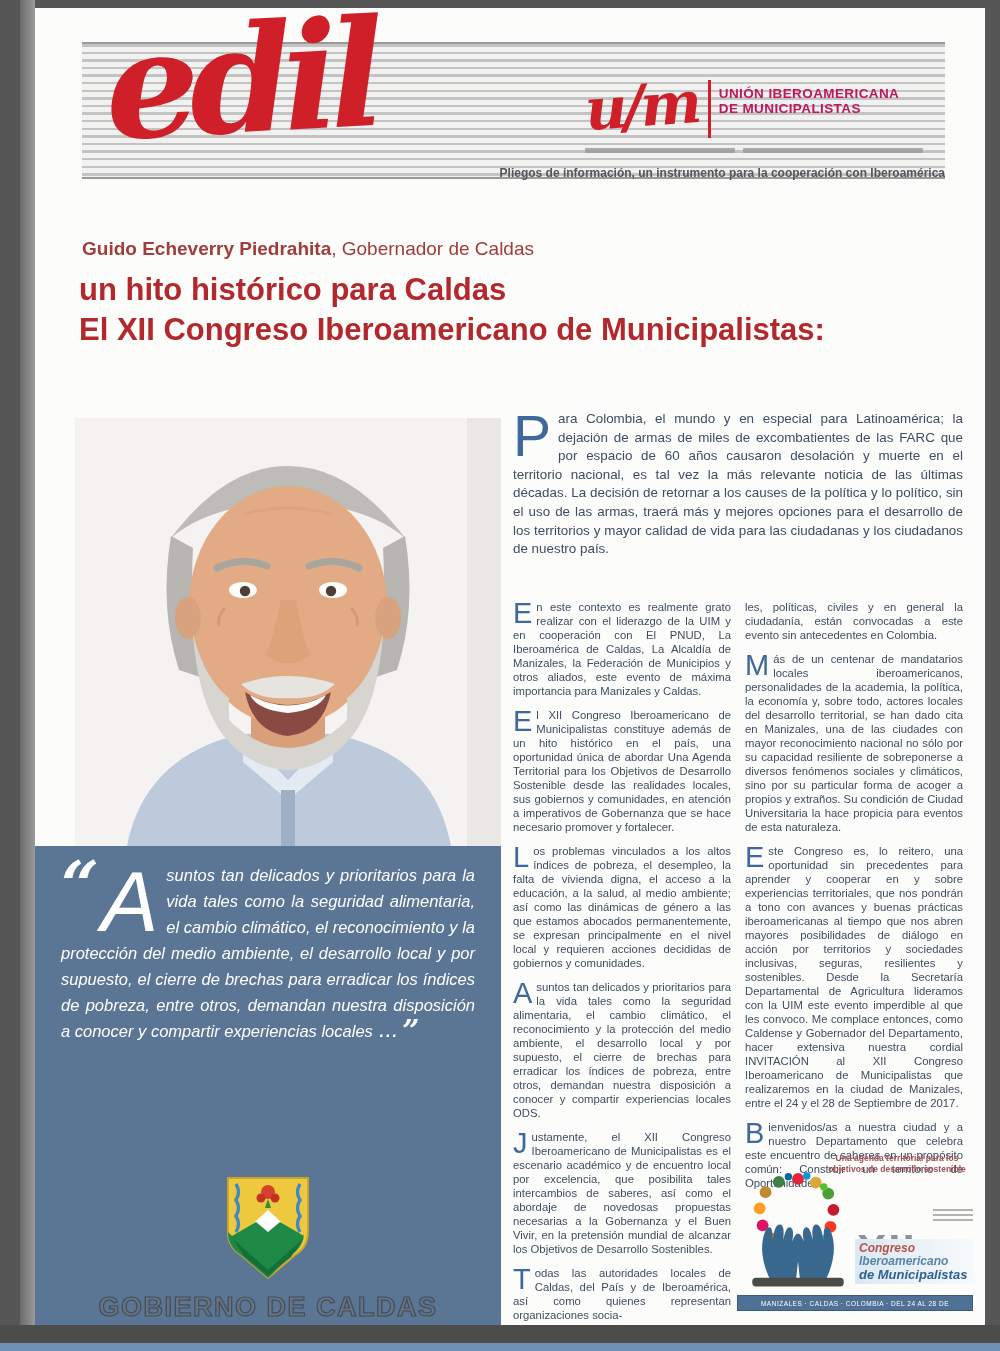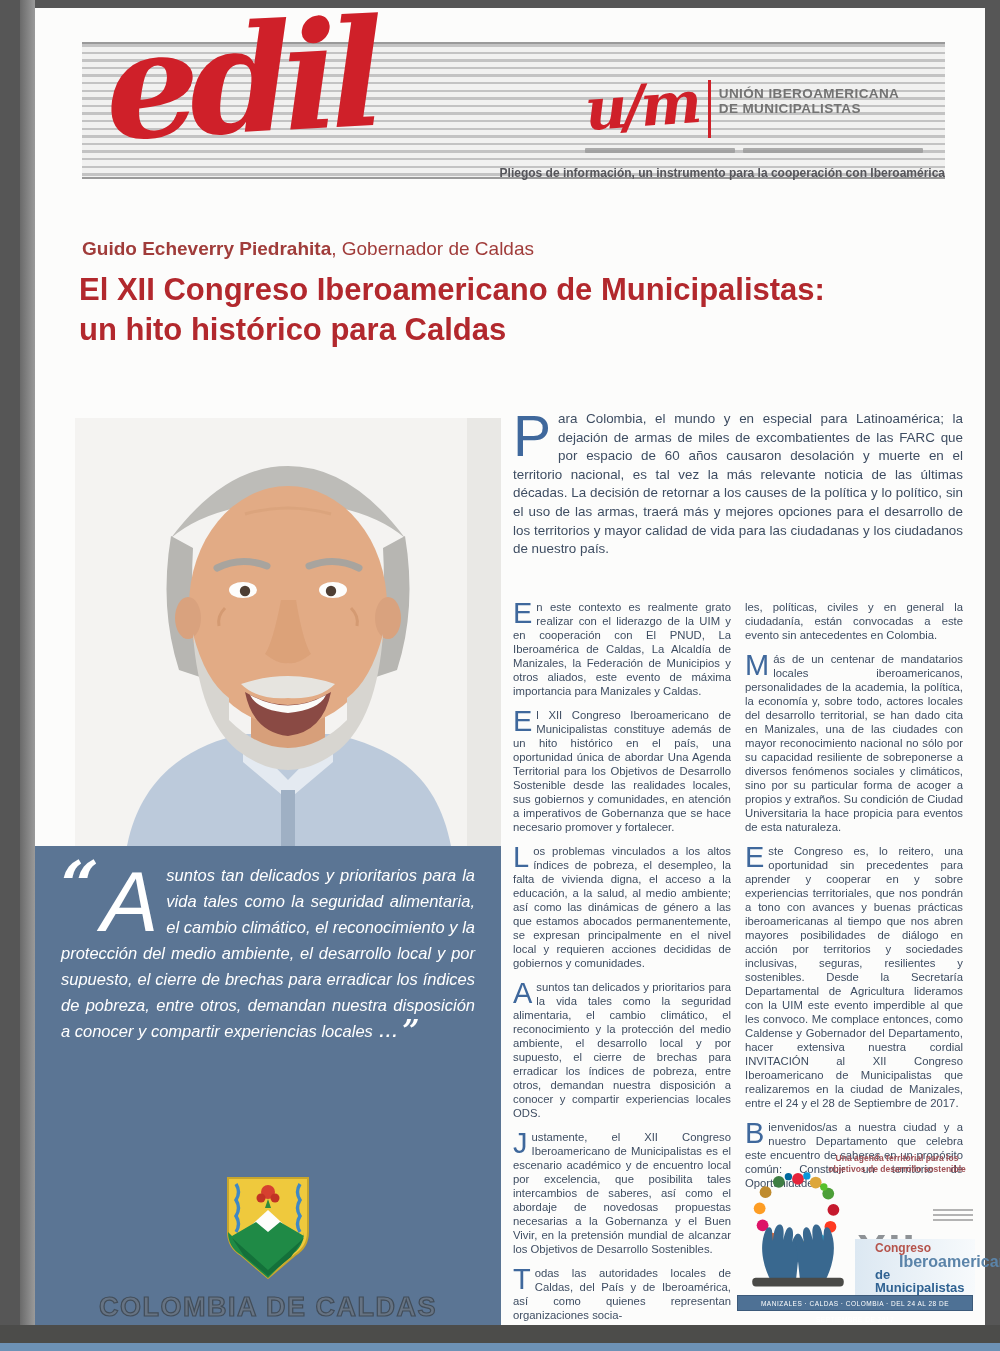--- a/index.html
+++ b/index.html
@@ -15,21 +15,21 @@
         background:repeating-linear-gradient(180deg,#c3c3c3 0 2.5px,#f1f1f0 2.5px 7.6px);
         border-top:2px solid #9a9a9a;border-bottom:2px solid #9a9a9a;}
   .edil{position:absolute;left:70px;top:-28px;font-family:"DejaVu Serif",serif;
         font-style:italic;font-weight:700;font-size:148px;line-height:200px;color:#cf2029;
         letter-spacing:-10px;transform:rotate(-3deg);z-index:3;}
   .uim{position:absolute;left:550px;top:72px;display:flex;align-items:flex-start;z-index:3;}
   .uim-script{font-family:"DejaVu Serif",serif;font-style:italic;font-weight:700;
         font-size:58px;line-height:52px;color:#cf2029;letter-spacing:-4px;transform:rotate(-4deg);}
   .uim-sep{width:3px;height:58px;background:#cf2029;margin:0 8px 0 10px;}
   .uim-names{padding-top:6px;}
-  .uim-names div{font-size:13.5px;font-weight:700;color:#737373;letter-spacing:.4px;line-height:15px;}
+  .uim-names div{font-size:13.5px;font-weight:700;color:#be185d;letter-spacing:.4px;line-height:15px;}
   .uim-sub{position:absolute;left:550px;top:140px;width:340px;display:flex;gap:8px;}
   .uim-sub span{display:block;height:5px;background:#9a9a9a;opacity:.8;border-radius:1px;}
   .tagline{position:absolute;left:260px;top:158px;width:650px;text-align:right;
         font-size:12px;font-weight:700;color:#55555a;z-index:3;}
 
   
   .author{position:absolute;left:47px;top:230px;font-size:19px;color:#a03c3a;}
   .author b{font-weight:700;}
   .title{position:absolute;left:44px;top:262px;width:900px;font-size:31px;font-weight:700;
         color:#b2282d;line-height:40px;}
@@ -70,24 +70,24 @@
 
   
   .congress{position:absolute;left:702px;top:1145px;width:238px;height:160px;}
   .congress-tag{position:absolute;right:2px;top:0;width:152px;font-size:8.5px;line-height:10.5px;
         text-align:center;color:#a05055;font-weight:700;}
   .congress-ring{position:absolute;left:2px;top:12px;}
   .congress-num{position:absolute;left:120px;top:40px;font-size:44px;font-weight:700;
         color:#8e9296;letter-spacing:2px;line-height:44px;margin-top:36px;}
   .congress-mini{position:absolute;left:196px;top:56px;width:40px;}
   .congress-mini span{display:block;height:2px;background:#b3b3b3;margin-bottom:3px;}
-  .congress-names{position:absolute;left:118px;top:86px;width:120px;padding:3px 20px;
-        background:linear-gradient(90deg,#dce8f2,#f7fafc);font-weight:700;line-height:13px;}
+  .congress-names{position:absolute;left:118px;top:86px;width:120px;padding:3px 4px;
+        background:linear-gradient(90deg,#dce8f2,#f7fafc);font-weight:700;line-height:13px;font-style:italic;}
   .cn1{color:#b5534b;font-size:12px;}
-  .cn2{color:#5b84a9;font-size:16px;margin-left:24px;}
+  .cn2{color:#5b84a9;font-size:12px;}
   .cn3{color:#2f6292;font-size:13px;}
   .congress-bar{position:absolute;left:0;top:142px;width:236px;height:16px;background:#4e7195;
         color:#ffffff;font-size:6.5px;letter-spacing:.5px;text-align:center;line-height:16px;
         border:1px solid #3c5a7a;}
 
   
   .strip-dark{position:absolute;left:0;top:1325px;width:1000px;height:18px;background:#4c4c4a;}
   .strip-blue{position:absolute;left:0;top:1343px;width:1000px;height:8px;background:#6d92b6;}
 </style>
 </head>
@@ -109,22 +109,22 @@
       </span>
     </div>
     <div class="uim-sub">
       <span style="width:150px"></span>
         <span style="width:180px"></span>
     </div>
     <div class="tagline">Pliegos de información, un instrumento para la cooperación con Iberoamérica</div>
 
     <div class="author"><b>Guido Echeverry Piedrahita</b><span>, Gobernador de Caldas</span></div>
     <div class="title">
+      <div>un hito histórico para Caldas</div>
       <div>El XII Congreso Iberoamericano de Municipalistas:</div>
-      <div>un hito histórico para Caldas</div>
     </div>
 
     <div class="photo">
       <svg width="426" height="428" viewBox="0 0 426 428">
         <rect width="426" height="428" fill="#f4f3f1"></rect>
         <rect x="392" width="34" height="428" fill="#e9e8e5"></rect>
         <path d="M52,428 C66,356 118,326 168,316 L258,316 C332,332 364,368 376,428 Z" fill="#bccadb"></path>
         <path d="M168,316 L213,362 L258,316 L258,344 L213,382 L168,344 Z" fill="#e4eaf1"></path>
         <path d="M206,372 h14 v56 h-14 z" fill="#9fb0c4"></path>
         <path d="M176,256 h74 v66 q-37,28 -74,0 z" fill="#d79f7a"></path>
@@ -182,21 +182,21 @@
           <path d="M14,8 q5,8 0,16 q5,8 0,16 q5,8 0,16" stroke="#3f88c5" stroke-width="3.4" fill="none"></path>
           <path d="M78,8 q-5,8 0,16 q-5,8 0,16 q-5,8 0,16" stroke="#3f88c5" stroke-width="3.4" fill="none"></path>
           <circle cx="46" cy="16" r="7" fill="#d6402f"></circle>
           <circle cx="39" cy="22" r="4.5" fill="#c23324"></circle>
           <circle cx="53" cy="22" r="4.5" fill="#c23324"></circle>
           <path d="M46,23 l-3,9 h6 z" fill="#2e8b3d"></path>
           <path d="M22,56 L46,34 L70,56 Z" fill="#fdfdfb"></path>
           <path d="M10,60 L34,46 L46,56 L58,46 L82,60 L82,56 q0,15 -13,23 L46,102 L19,79 Q6,71 6,56 Z" fill="#1f8a46"></path>
           <path d="M10,62 L46,94 L82,62 L69,81 L46,100 L22,80 Z" fill="#14703a"></path>
         </svg>
-        <div class="caldas-name">COLOMBIA DE CALDAS</div>
+        <div class="caldas-name">GOBIERNO DE CALDAS</div>
         <div class="badges">
           <span class="badge y">CALDAS TERRITORIO</span>
           <span class="badge g">DE OPORTUNIDADES</span>
         </div>
       </div>
     </div>
 
     <div class="congress">
       <div class="congress-tag">Una agenda territorial para los objetivos de desarrollo sostenible</div>
       <svg class="congress-ring" width="118" height="128" viewBox="0 0 160 172">

